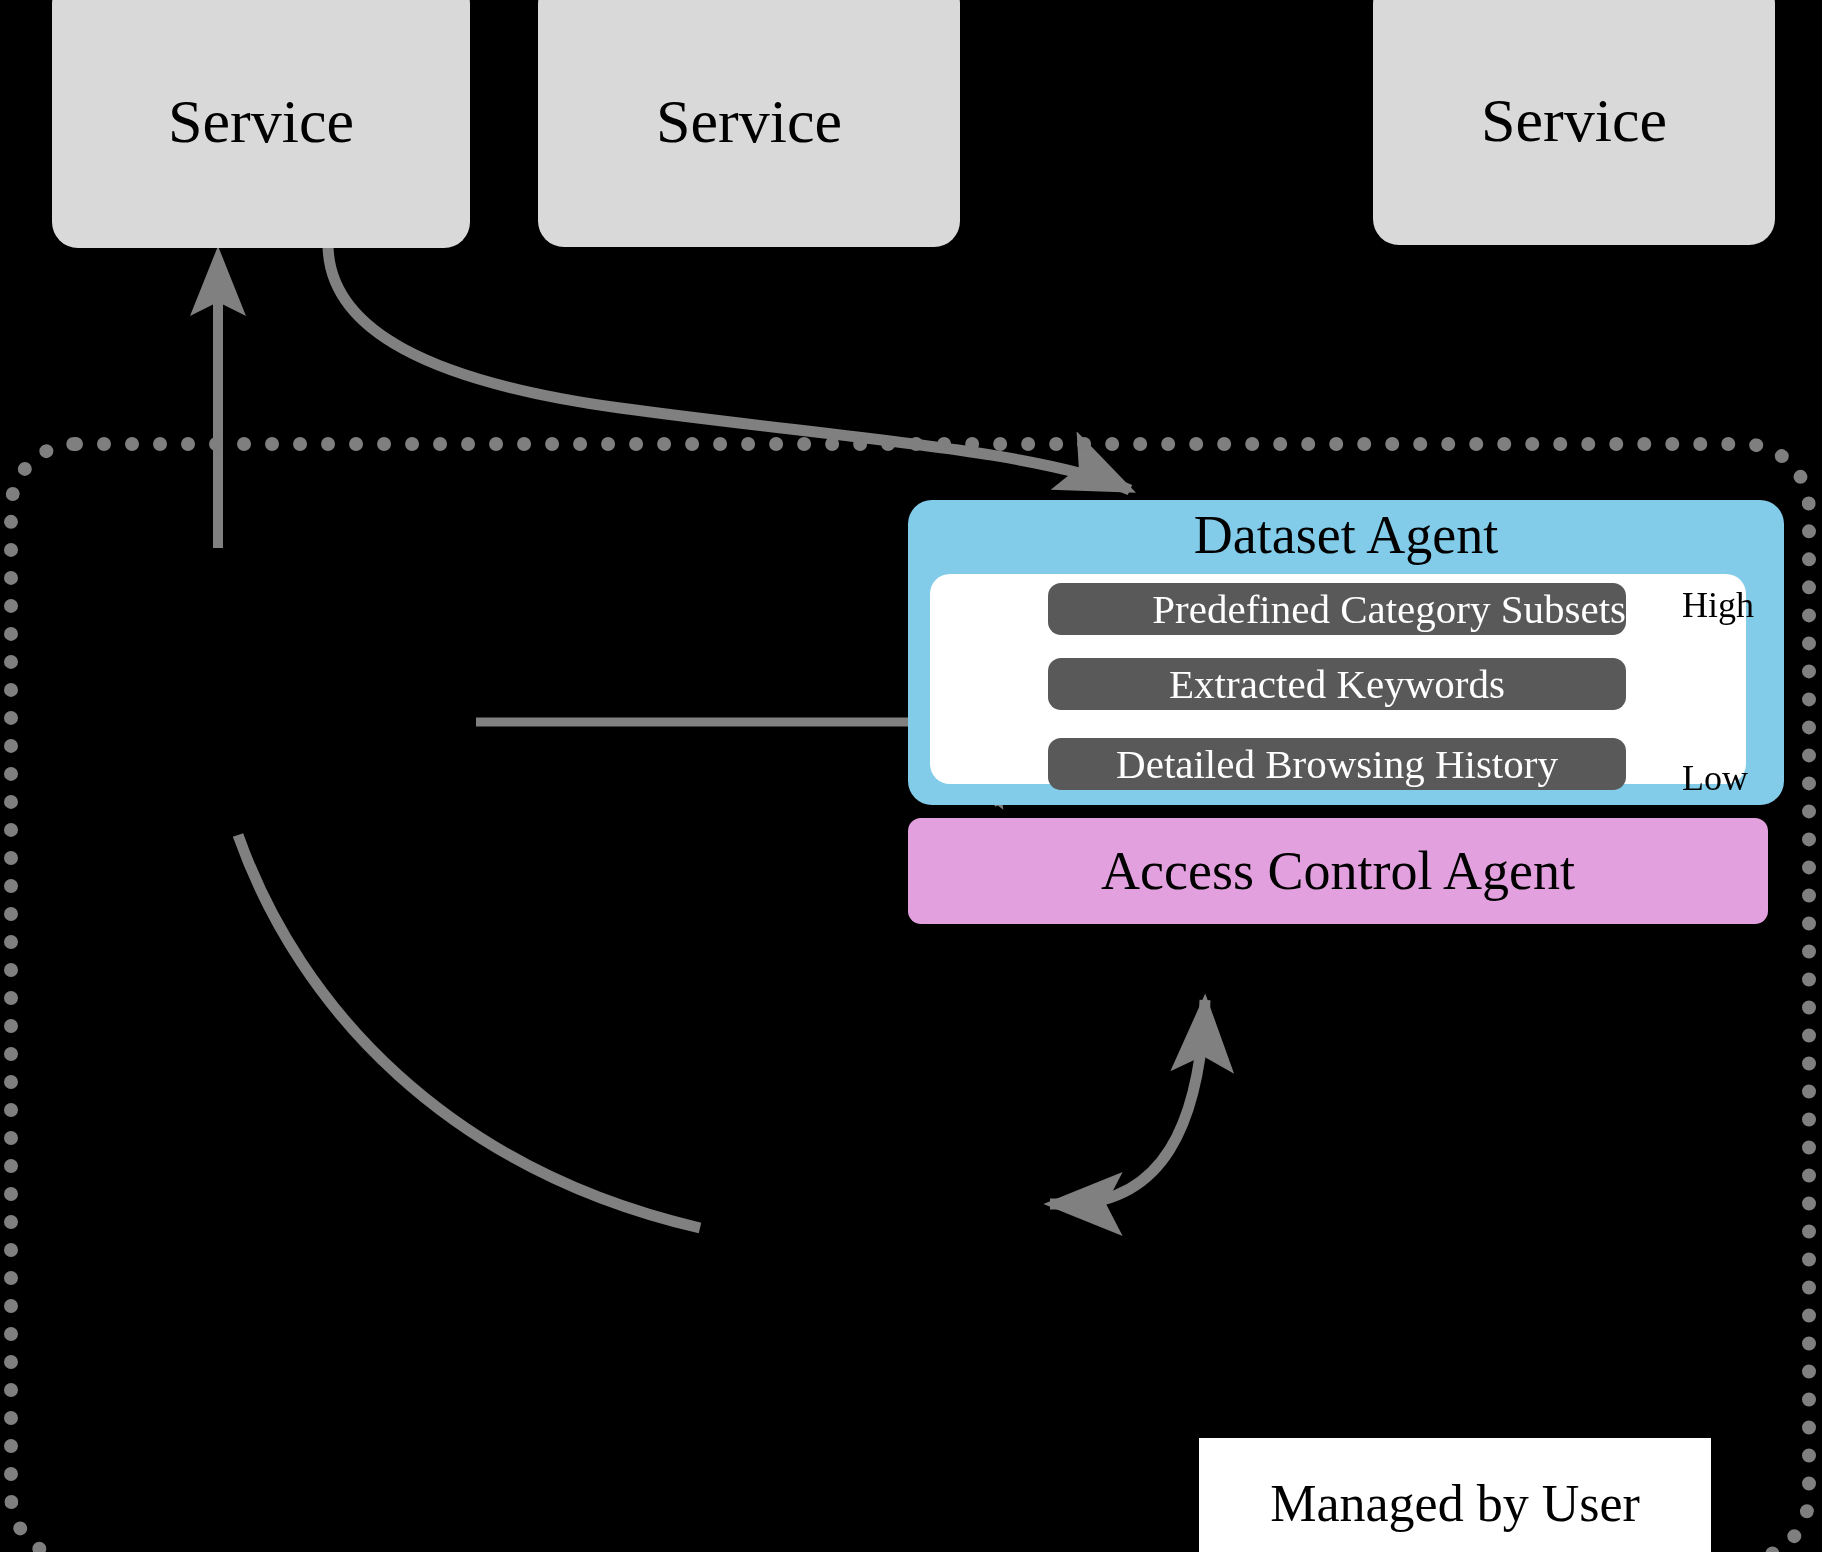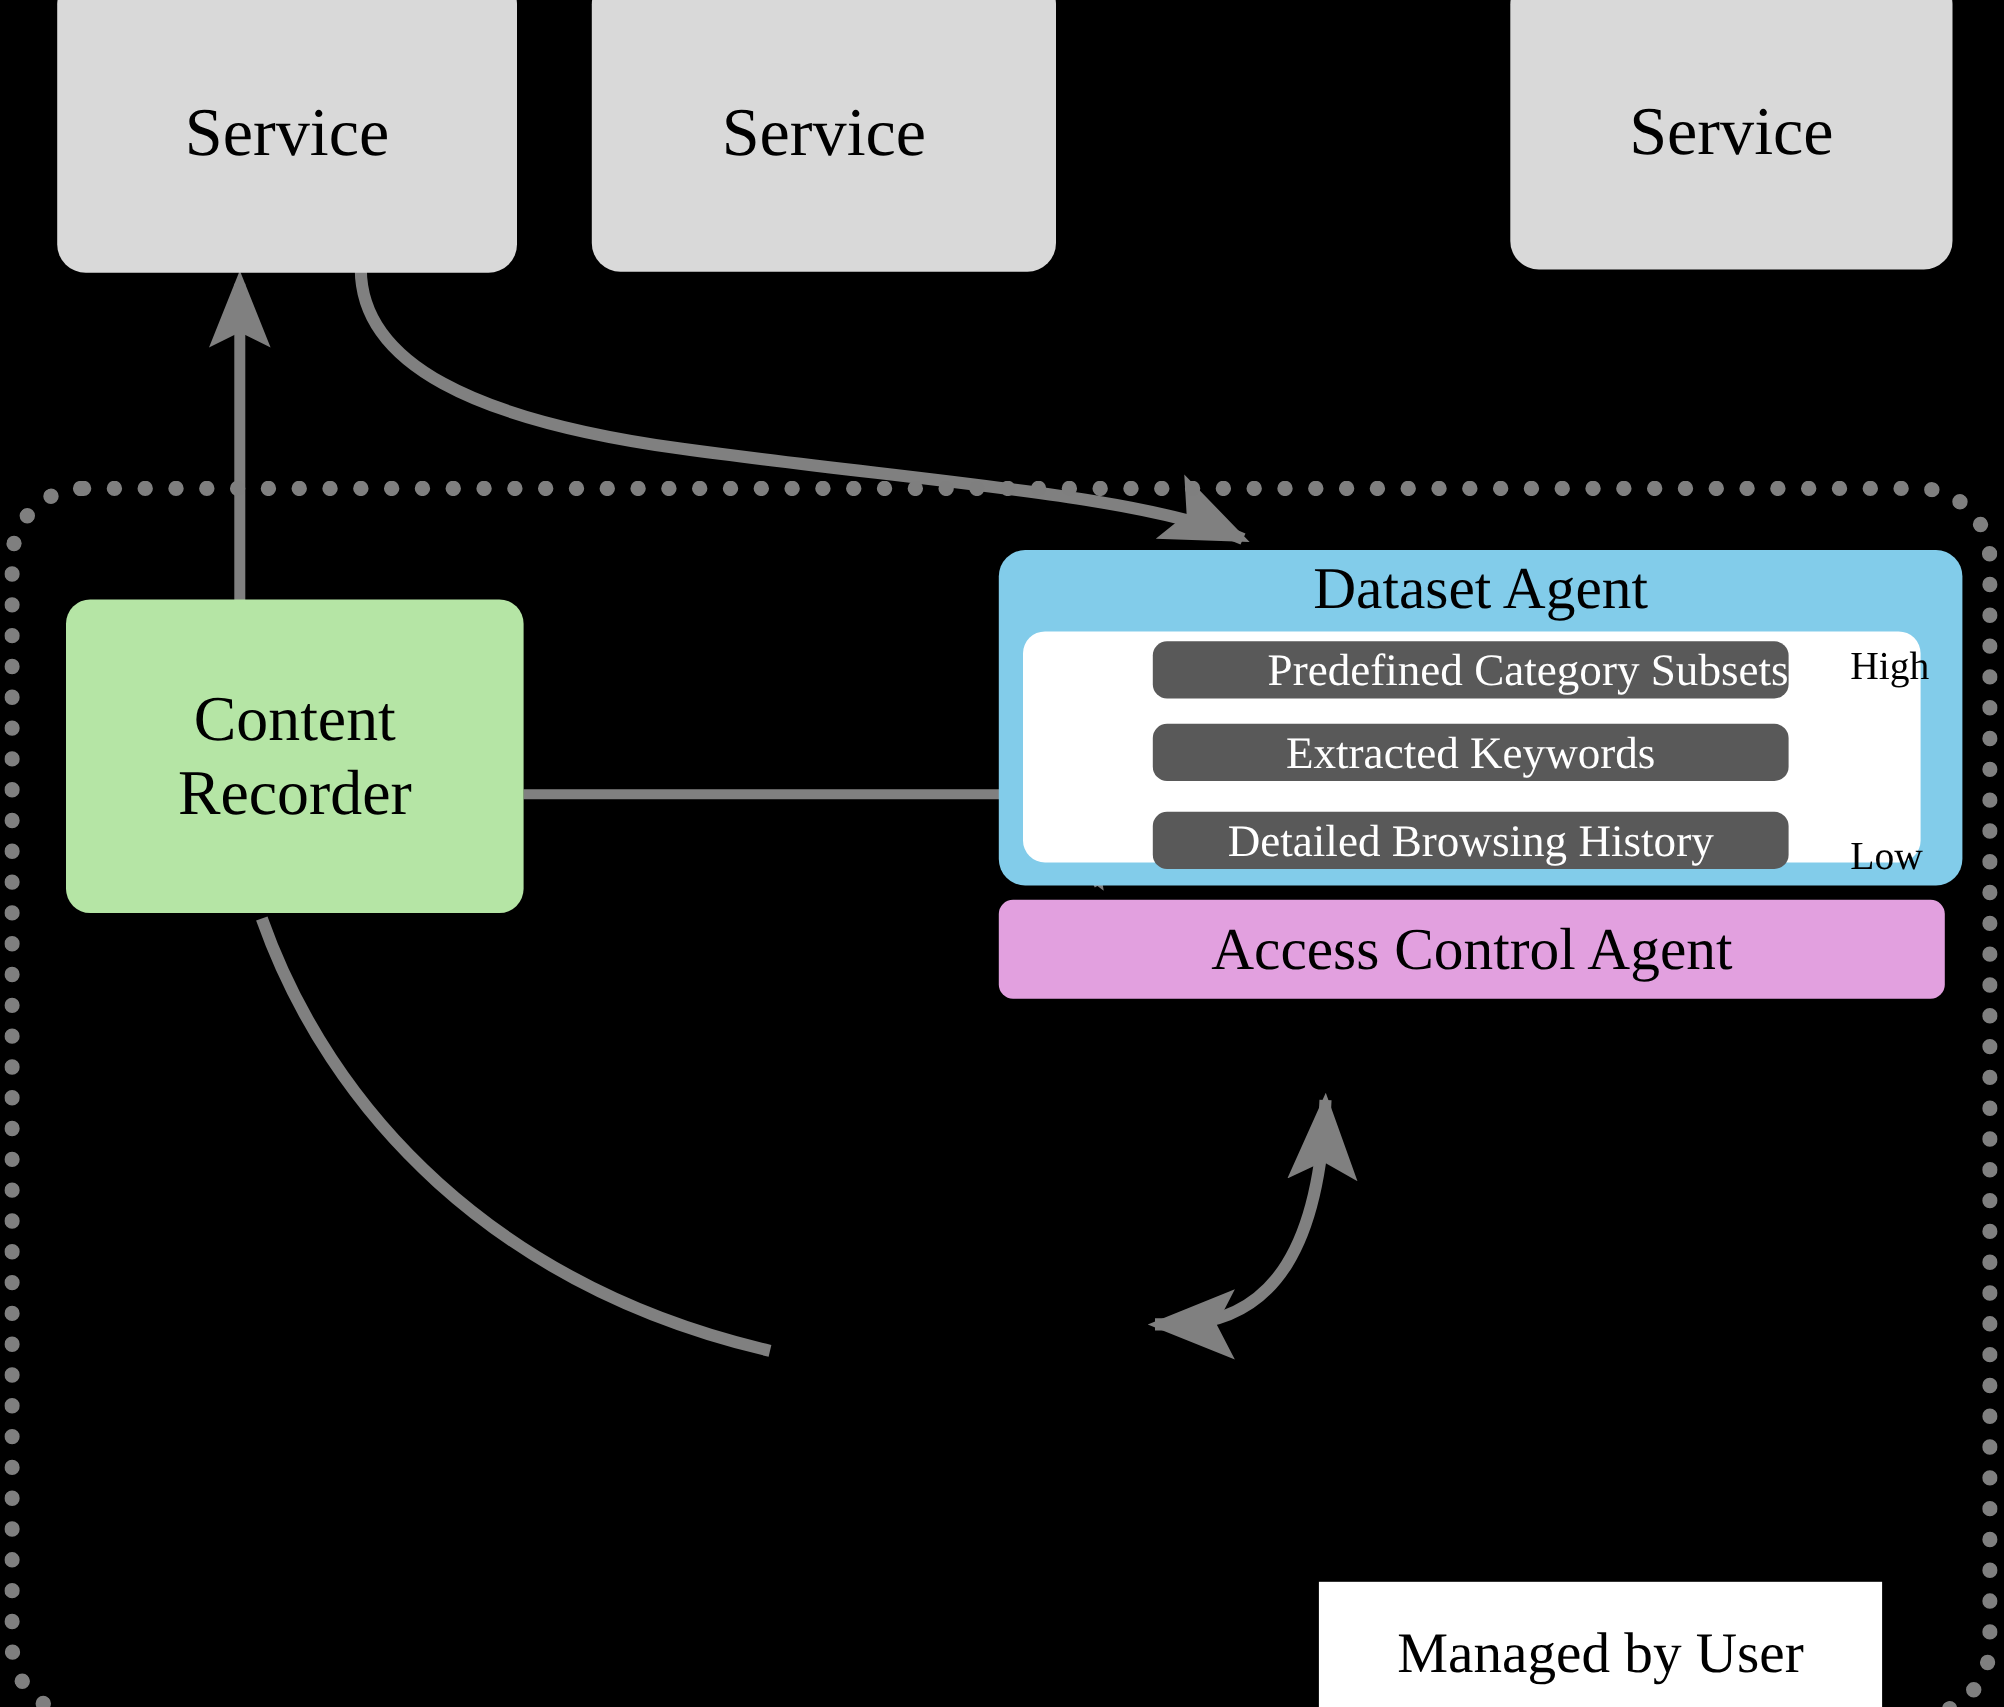--- a/index.html
+++ b/index.html
@@ -131,21 +131,21 @@
     left: 752px; top: 186px;
     color: #000;
     font-size: 36px;
     line-height: 1;
   }
 
   
   #access-control-agent {
     position: absolute;
     left: 908px; top: 818px;
-    width: 860px; height: 90px;
+    width: 860px; height: 106px;
     background: #E2A0DF;
     border-radius: 13px;
     display: flex;
     align-items: center;
     justify-content: center;
     color: #000;
     font-size: 54px;
     line-height: 1;
   }
 
@@ -217,24 +217,20 @@
   <div class="service-box" id="service-1">
     <span class="service-label">Service</span>
   </div>
   <div class="service-box" id="service-2">
     <span class="service-label">Service</span>
   </div>
   <div class="service-box" id="service-3">
     <span class="service-label">Service</span>
   </div>
 
-  <div id="content-recorder">
-    <span>Content</span>
-    <span>Recorder</span>
-  </div>
 
   <div id="dataset-agent">
     <div id="dataset-agent-title">Dataset Agent</div>
 
     <div id="privacy-panel">
       <div class="level-pill" id="pill-0">
         <span>Predefined Category Subsets</span>
       </div>
       <div class="level-pill" id="pill-1">
         <span>Extracted Keywords</span>

